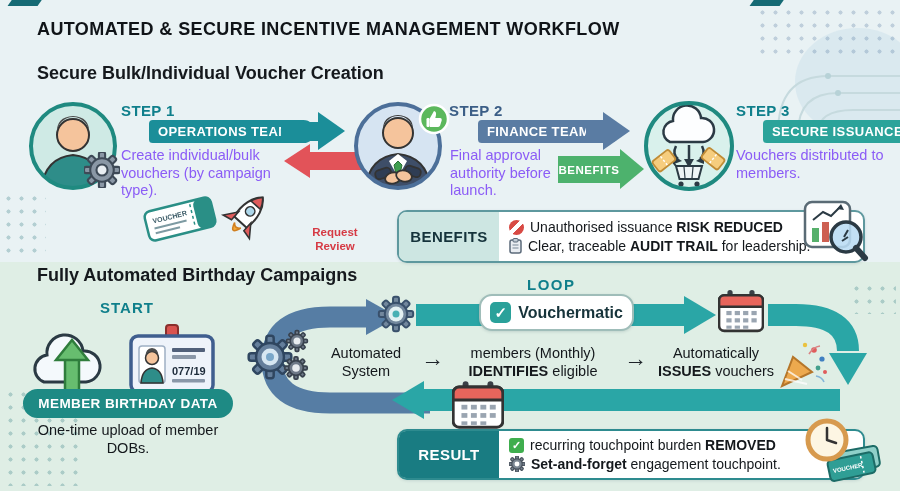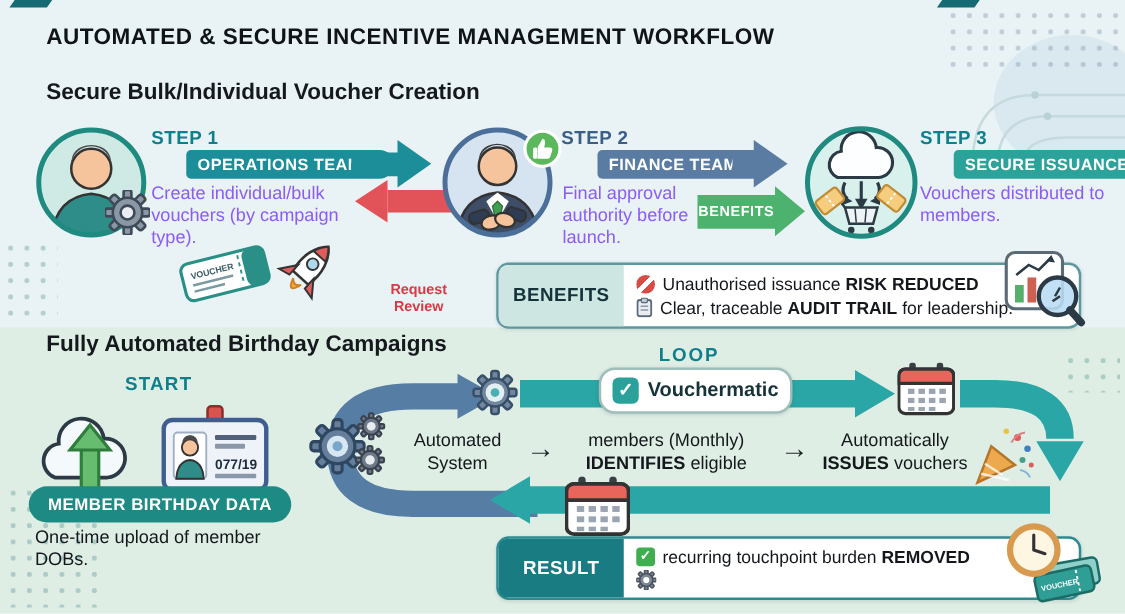--- a/index.html
+++ b/index.html
@@ -34,21 +34,21 @@
   .info-label { width:100px; display:flex; align-items:center; justify-content:center; font-size:15px; font-weight:bold; letter-spacing:.4px; border-radius:7px 0 0 7px; flex:none; }
   .info-label.benefits { background:#cde6e2; color:#15333b; }
   .info-label.result { background:#197c82; color:#fff; }
   .info-lines { flex:1; display:flex; flex-direction:column; justify-content:center; gap:3px; padding-left:10px; font-size:14px; white-space:nowrap; }
   .iline { display:flex; align-items:center; gap:6px; }
   .ic-noentry { width:15px; height:15px; flex:none; border-radius:50%; background:linear-gradient(135deg, transparent 40%, #fff 40% 60%, transparent 60%), #d84a44; }
   .ic-check { width:15px; height:15px; flex:none; border-radius:3px; background:#3fae4e; color:#fff; font-size:11px; font-weight:bold; display:flex; align-items:center; justify-content:center; line-height:1; }
 
   .start-label { position:absolute; left:100px; top:299px; font-size:15px; font-weight:bold; letter-spacing:1px; color:#0f7f8b; }
   .member-pill { position:absolute; left:23px; top:389px; width:210px; height:29px; background:#1e8a84; border-radius:15px; color:#fff; font-size:13.5px; font-weight:bold; letter-spacing:.4px; display:flex; align-items:center; justify-content:center; }
-  .member-caption { position:absolute; left:28px; top:421px; width:200px; font-size:14.5px; line-height:1.25; }
+  .member-caption { position:absolute; left:28px; top:421px; width:200px; text-align:center; font-size:14.5px; line-height:1.25; }
 
   .loop-label { position:absolute; left:527px; top:276px; font-size:15px; font-weight:bold; letter-spacing:1.5px; color:#0f7f8b; }
   .vm-box { position:absolute; left:479px; top:294px; width:155px; height:37px; background:#fff; border:2px solid #9fbdb9; border-radius:13px; display:flex; align-items:center; justify-content:center; gap:7px; box-shadow:0 1px 3px rgba(20,60,70,.15); }
   .vm-logo { width:21px; height:21px; background:#2aa19a; border-radius:5px; color:#fff; font-size:15px; font-weight:bold; display:flex; align-items:center; justify-content:center; line-height:1; }
   .vm-name { font-size:16px; font-weight:bold; color:#16333a; }
 
   .flow-text { position:absolute; text-align:center; font-size:14.5px; line-height:1.25; }
   .flow-arrow { position:absolute; font-size:23px; font-weight:bold; color:#1d2329; }
 </style>
 </head>
@@ -357,20 +357,21 @@
     <div class="info-lines">
       <div class="iline">
         <span class="ic-check">✓</span>
         <span><span>recurring touchpoint burden </span><b>REMOVED</b></span>
       </div>
       <div class="iline">
         <svg width="16" height="16" viewBox="-26 -26 52 52">
             <use href="#sym-gear" fill="#7d8894" stroke="#4a535e" stroke-width="4"></use>
             <circle r="8" fill="#fff"></circle>
           </svg>
+        <span><b>Set-and-forget</b><span> engagement touchpoint.</span></span>
       </div>
     </div>
   </div>
   <svg class="abs" style="left:800px; top:416px;" width="82" height="68">
     <g transform="rotate(-10 52 50)">
       <rect x="34" y="34" width="46" height="21" rx="4" fill="#8fd0c9" stroke="#1c6b66" stroke-width="2"></rect>
     </g>
     <g transform="rotate(-12 52 48)">
       <rect x="28" y="40" width="46" height="21" rx="4" fill="#2f9e95" stroke="#1c6b66" stroke-width="2"></rect>
       <line x1="62" y1="42" x2="62" y2="59" stroke="#fff" stroke-width="1.5" stroke-dasharray="2.5,2.5"></line>

